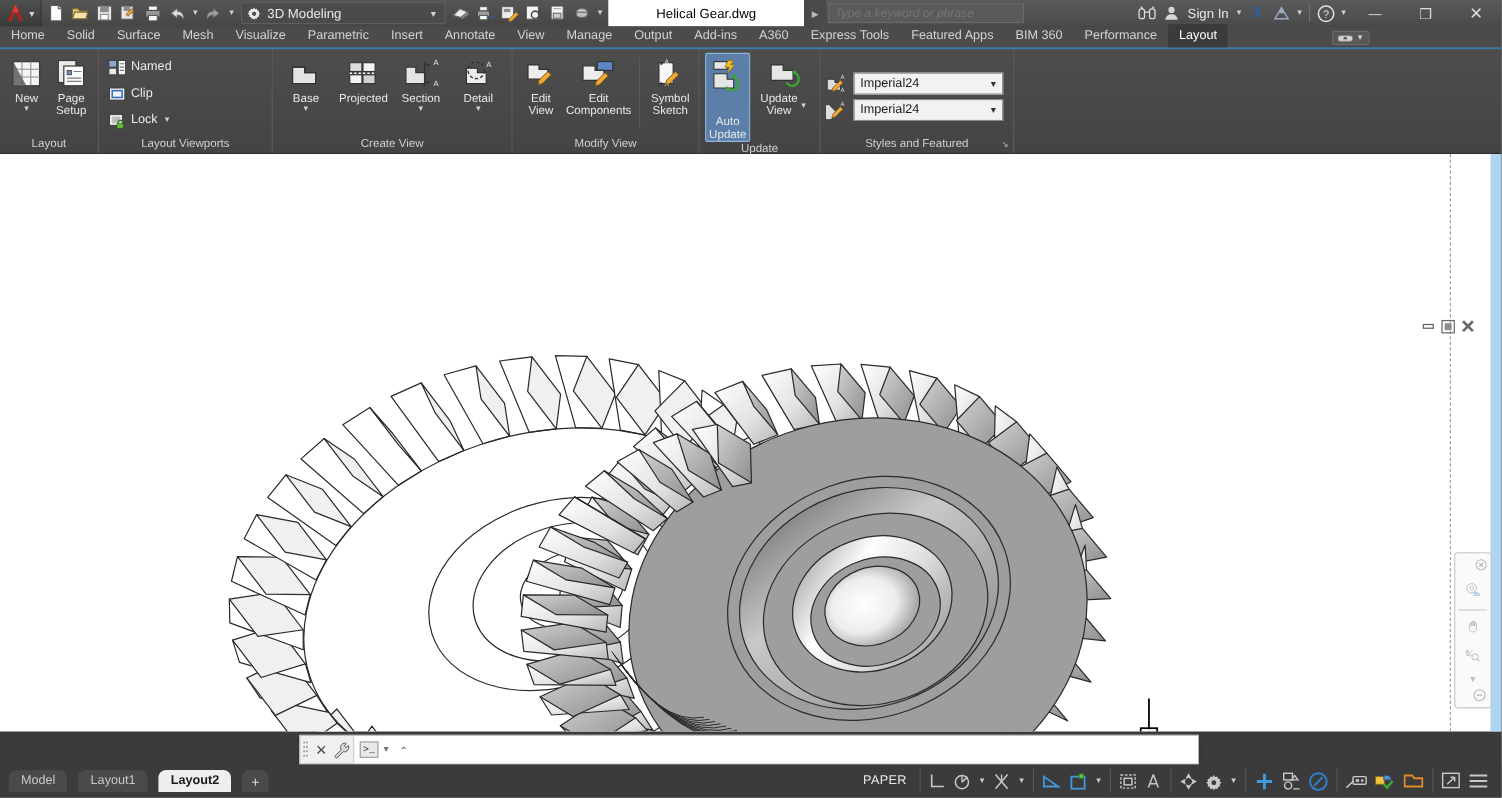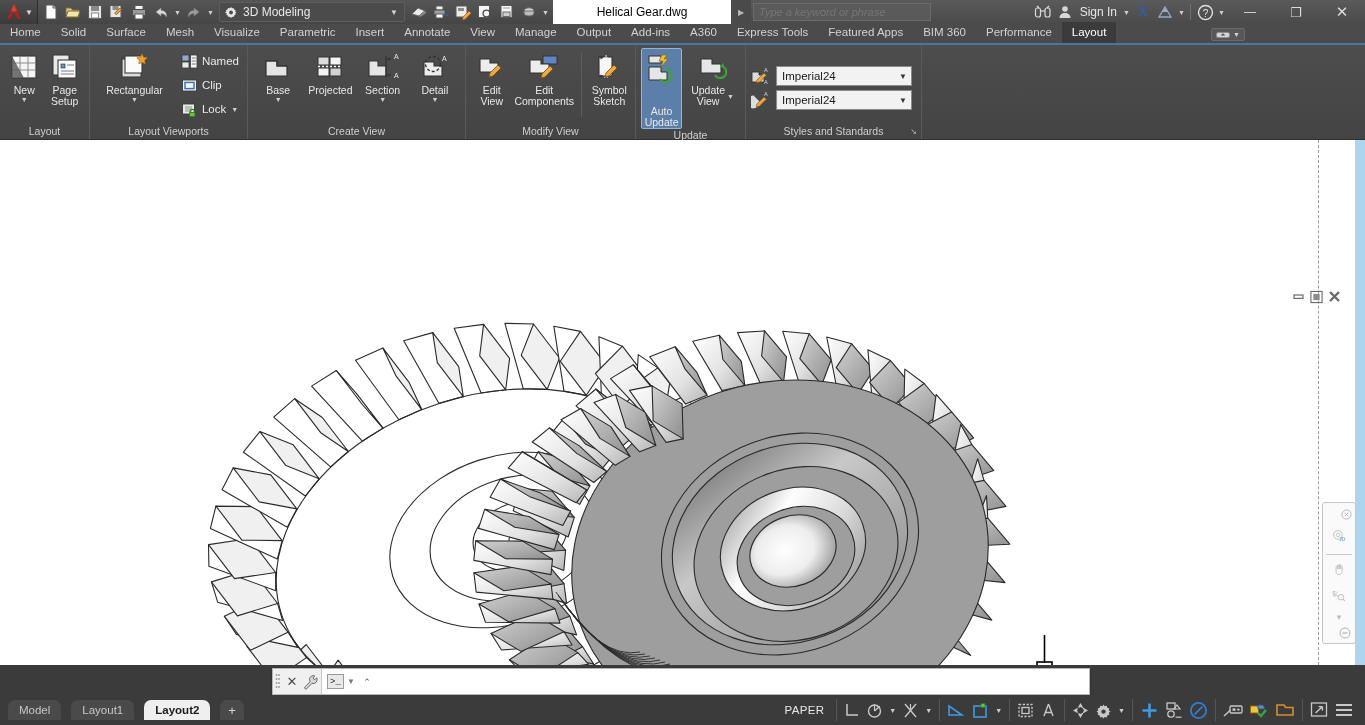--- a/index.html
+++ b/index.html
@@ -427,31 +427,20 @@
             <span>Page</span><br>
             <span>Setup</span>
           </div>
         </div>
       </div>
       <div class="panel-title">Layout</div>
     </div>
 
     <div class="panel" style="width:158px;">
       <div class="panel-body" style="gap:4px;">
-        <div class="bigbtn wider">
-          <div class="ic">
-            <svg width="32" height="30" viewBox="0 0 32 30">
-              <rect x="4" y="7" width="19" height="18" fill="#dcdcdc" stroke="#3a3a3a" stroke-width="1.1"></rect>
-              <rect x="7" y="4" width="17" height="17" fill="#fbfbfb" stroke="#3a3a3a" stroke-width="1.1"></rect>
-              <path d="M24 2 l1.6 3.3 3.6.5-2.6 2.5.6 3.6-3.2-1.7-3.2 1.7.6-3.6-2.6-2.5 3.6-.5z" fill="#f2a023" stroke="#b5701a" stroke-width="0.7"></path>
-            </svg>
-          </div>
-          <div class="lb"><span>Rectangular</span></div>
-          <div class="dd">▼</div>
-        </div>
         <div style="display:flex;flex-direction:column;padding-top:1px;">
           <div class="smallrow">
             <svg width="17" height="17" viewBox="0 0 17 17">
               <rect x="1" y="2" width="7" height="6" fill="#8fa9cc" stroke="#3a3a3a" stroke-width="0.8"></rect>
               <rect x="1" y="9" width="7" height="6" fill="#e9e9e9" stroke="#3a3a3a" stroke-width="0.8"></rect>
               <rect x="9.5" y="2" width="6.5" height="13" fill="#f7f7f7" stroke="#3a3a3a" stroke-width="0.8"></rect>
               <line x1="10.8" y1="5" x2="14.8" y2="5" stroke="#777"></line>
                 <line x1="10.8" y1="8" x2="14.8" y2="8" stroke="#777"></line>
                 <line x1="10.8" y1="11" x2="14.8" y2="11" stroke="#777"></line>
             </svg>
@@ -641,21 +630,21 @@
             <path d="M6 13 l7-7 2.3 2.3 -7 7 -3 .7z" fill="#f0a838" stroke="#7a5418" stroke-width="0.7"></path>
             <text x="13" y="5" font-size="5.5" fill="#dcdcdc" font-family="Liberation Sans">A</text>
           </svg>
           <div class="combo">
             <span class="cv">Imperial24</span>
             <span class="ca">▼</span>
           </div>
         </div>
       </div>
       <div class="panel-title">
-        <span>Styles and Standards</span>
+        <span>Styles and Featured</span>
         <span class="dlg">↘</span>
       </div>
     </div>
 
     <div style="flex:1;"></div>
   </div>
 
   <div class="canvas-area">
 
     <svg width="1365" height="525" viewBox="0 0 1365 525" style="position:absolute;top:0;left:0;">

